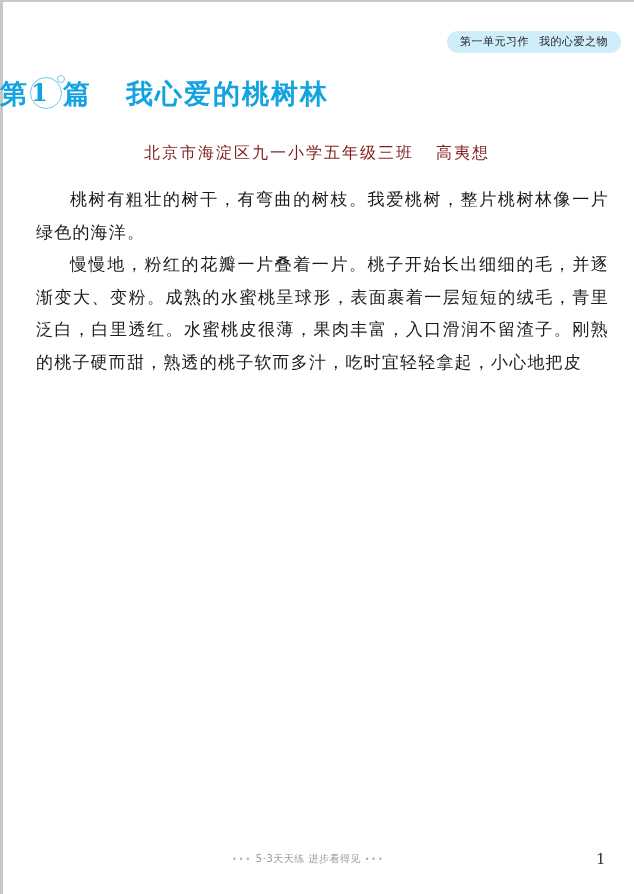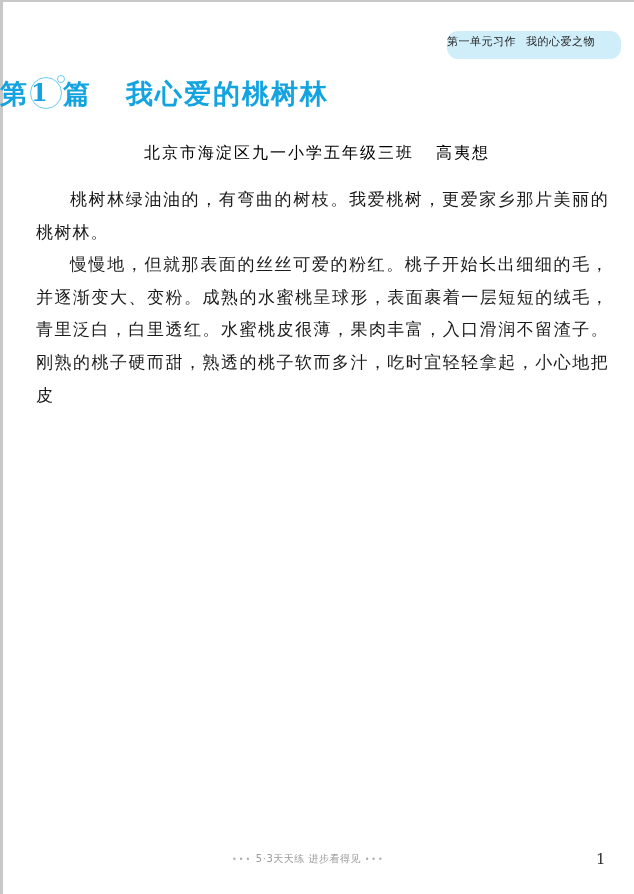--- a/index.html
+++ b/index.html
@@ -5,24 +5,24 @@
   html, body { margin: 0; padding: 0; }
   body {
     width: 634px; height: 894px; position: relative; overflow: hidden;
     background: #ffffff;
     font-family: "DejaVu Serif", "Liberation Serif", serif;
     color: #1a1a1a;
   }
   .frame-top { position: absolute; left: 0; top: 0; width: 634px; height: 2px; background: #c8c8c8; }
   .frame-left { position: absolute; left: 0; top: 0; width: 3px; height: 894px; background: #c8c8c8; }
   .header-pill {
-    position: absolute; left: 447px; top: 31px; width: 174px; height: 28px;
+    position: absolute; left: 447px; top: 31px; width: 174px; height: 22px;
     background: #cfeef9; border-radius: 11px;
     font-family: "DejaVu Sans", "Liberation Sans", sans-serif;
-    font-size: 11px; color: #222; line-height: 22px; text-align: left;
+    font-size: 11px; color: #222; line-height: 22px; text-align: center;
     letter-spacing: 0.5px;
   }
   .header-pill span + span { margin-left: 10px; }
   .title {
     position: absolute; left: 0; top: 74px; width: 634px; 
     color: #12a3e0; font-family: "DejaVu Sans", "Liberation Sans", sans-serif;
     font-size: 27px; font-weight: bold; letter-spacing: 2px; line-height: 40px;
   }
   .title .badge {
     display: inline-block; width: 30px; height: 30px; border: 1.5px solid #6ccbf0;
@@ -30,21 +30,21 @@
     font-size: 24px; color: #12a3e0; vertical-align: 2px; margin: 0 1px; position: relative;
     letter-spacing: 0;
   }
   .title .badge::after {
     content: ""; position: absolute; right: -4px; top: -3px; width: 6px; height: 6px;
     border: 1px solid #6ccbf0; border-radius: 50%; background: #fff;
   }
   .title .gap { display: inline-block; width: 34px; }
   .byline {
     position: absolute; left: 0; top: 143px; width: 634px; text-align: center;
-    font-size: 16px; letter-spacing: 2px; color: #000000;
+    font-size: 16px; letter-spacing: 2px; color: #7f1d1d;
   }
   .byline .gap { display: inline-block; width: 22px; }
   .body-text {
     position: absolute; left: 36px; top: 183px; width: 573px;
     font-size: 17px; line-height: 32.6px; letter-spacing: 1.2px;
     text-align: justify; color: #1a1a1a;
   }
   .body-text p { margin: 0; text-indent: 2em; }
   .footer {
     position: absolute; left: 0; top: 850px; width: 614px; height: 20px;
@@ -71,22 +71,22 @@
 
 <div class="title">
   <span>第</span><span class="badge">1</span><span>篇</span><span class="gap"></span><span>我心爱的桃树林</span>
 </div>
 
 <div class="byline">
   <span>北京市海淀区九一小学五年级三班</span><span class="gap"></span><span>高夷想</span>
 </div>
 
 <div class="body-text">
-  <p>桃树林绿油油的，有弯曲的树枝。我爱桃树，更爱家乡那片美丽的桃树林。</p>
-  <p>慢慢地，但就那表面的丝丝可爱的粉红。桃子开始长出细细的毛，并逐渐变大、变粉。成熟的水蜜桃呈球形，表面裹着一层短短的绒毛，青里泛白，白里透红。水蜜桃皮很薄，果肉丰富，入口滑润不留渣子。刚熟的桃子硬而甜，熟透的桃子软而多汁，吃时宜轻轻拿起，小心地把皮</p>
+  <p>桃树有粗壮的树干，有弯曲的树枝。我爱桃树，整片桃树林像一片绿色的海洋。</p>
+  <p>慢慢地，粉红的花瓣一片叠着一片。桃子开始长出细细的毛，并逐渐变大、变粉。成熟的水蜜桃呈球形，表面裹着一层短短的绒毛，青里泛白，白里透红。水蜜桃皮很薄，果肉丰富，入口滑润不留渣子。刚熟的桃子硬而甜，熟透的桃子软而多汁，吃时宜轻轻拿起，小心地把皮</p>
 </div>
 
 <div class="footer">
   <div class="footer-slogan">
     <span class="dots">•••</span>
     <span>5·3天天练 进步看得见</span>
     <span class="dots">•••</span>
   </div>
   <div class="page-number">1</div>
 </div>

